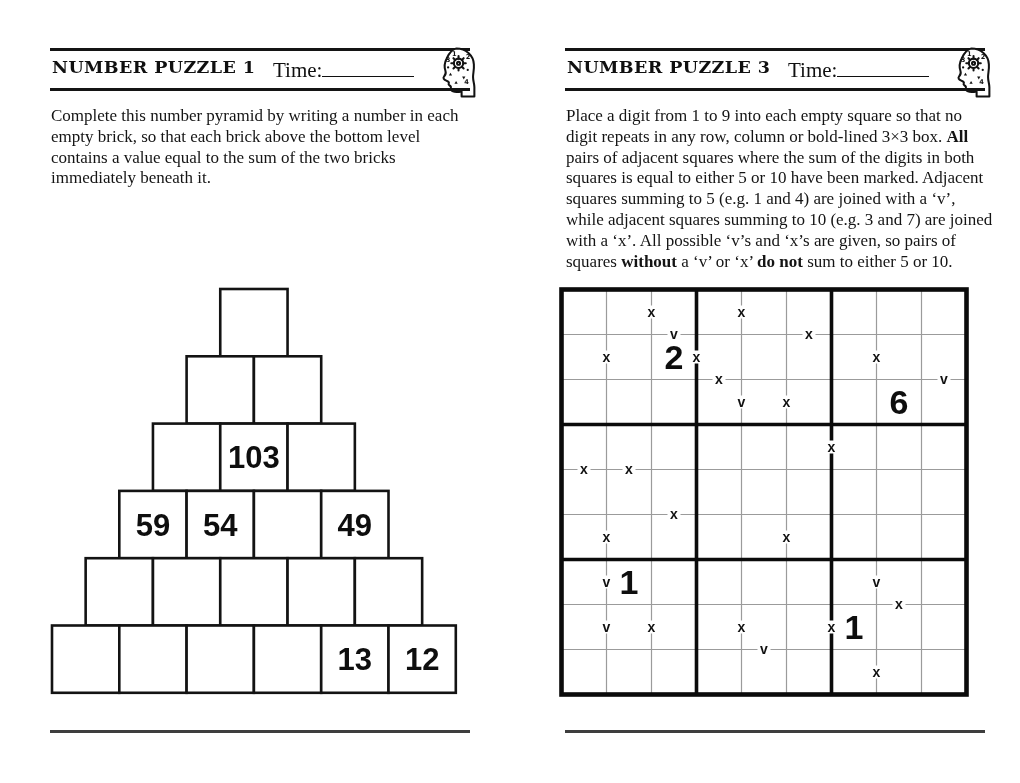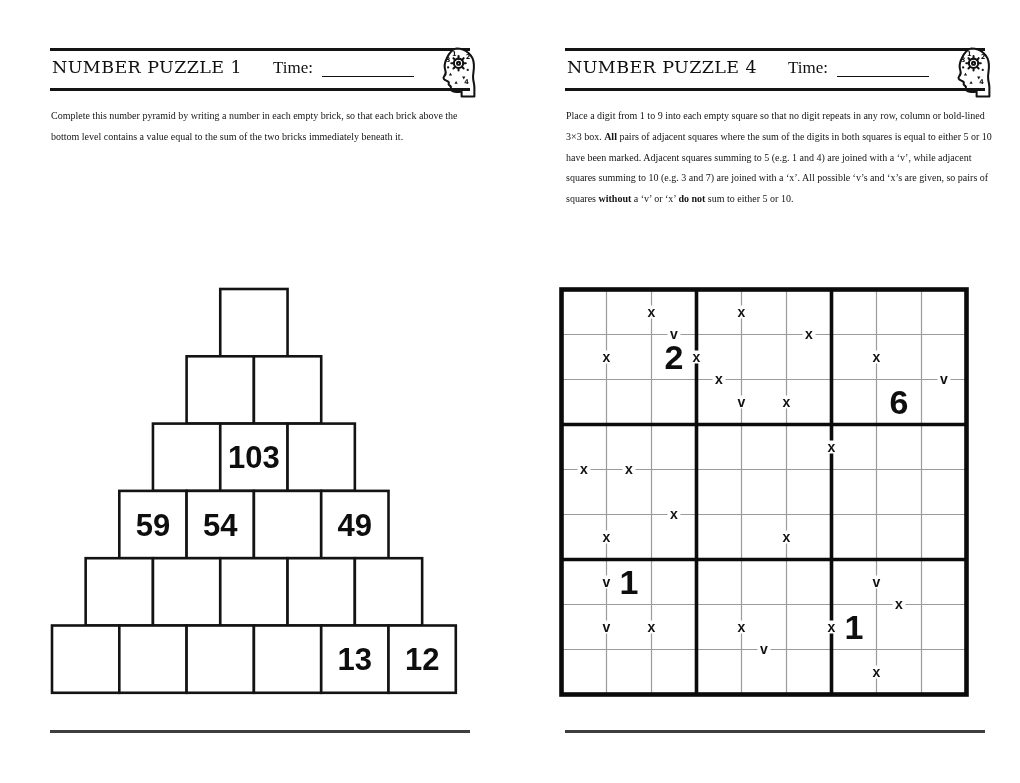--- a/index.html
+++ b/index.html
@@ -3,32 +3,32 @@
 <meta charset="utf-8">
 <style>
   html,body{margin:0;padding:0;background:#ffffff;}
   .page{position:relative;width:1020px;height:783px;background:#ffffff;overflow:hidden;
         font-family:"Liberation Serif",serif;color:#141414;}
   .panel{position:absolute;top:0;width:420px;height:783px;}
   .rule{position:absolute;left:0;width:420px;height:2.8px;background:#141414;}
   .rule-top{top:48px;}
   .rule-bottom{top:88px;}
   .title{position:absolute;left:2px;top:57px;margin:0;white-space:nowrap;
-         font-family:"DejaVu Serif",serif;font-weight:400;font-size:17.5px;
+         font-family:"DejaVu Serif",serif;font-weight:700;font-size:17.5px;
          letter-spacing:0.4px;color:#101010;}
-  .time-label{position:absolute;left:223px;top:58px;font-size:17px;color:#101010;}
+  .time-label{position:absolute;left:223px;top:58px;font-size:21px;color:#101010;}
   .time-blank{position:absolute;left:272px;top:58px;width:92px;height:18px;
               border-bottom:1.7px solid #101010;}
   .head-icon{position:absolute;left:383px;top:46px;width:47px;height:52px;}
   .head-outline{fill:#ffffff;stroke:#121212;stroke-width:2;stroke-linejoin:round;}
   .gear-part{fill:none;stroke:#121212;stroke-width:2;stroke-linecap:round;}
   .deco-shape{fill:#121212;}
   .icon-glyph{font-family:"DejaVu Sans",sans-serif;font-size:6.5px;font-weight:700;fill:#121212;}
   .instructions{position:absolute;left:1px;top:106px;width:428px;margin:0;
-                font-size:10px;line-height:20.8px;color:#141414;}
+                font-size:17px;line-height:20.8px;color:#141414;}
   .instructions .bi{font-weight:700;}
   .pyramid-svg{position:absolute;left:0;top:287px;display:block;}
   .sudoku-svg{position:absolute;left:-7px;top:286px;display:block;}
   .pcell{fill:#ffffff;stroke:#131313;stroke-width:2.6;}
   .pnum{font-family:"Liberation Sans",sans-serif;font-size:31px;font-weight:700;
         fill:#0e0e0e;text-anchor:middle;}
   .thin{stroke:#9b9b9b;stroke-width:1.2;}
   .bold{stroke:#0b0b0b;stroke-width:3.6;}
   .outer{stroke:#0b0b0b;stroke-width:4.6;fill:none;}
   .snum{font-family:"Liberation Sans",sans-serif;font-size:34px;font-weight:700;
@@ -102,21 +102,21 @@
         <text x="170.25" y="248.54999999999998" class="pnum">54</text>
         <text x="304.84999999999997" y="248.54999999999998" class="pnum">49</text>
         <text x="304.84999999999997" y="383.15" class="pnum">13</text>
         <text x="372.15" y="383.15" class="pnum">12</text>
       </svg>
     <div class="footer-rule"></div>
   </section>
 
   <section class="panel" style="left:565px">
     <div class="rule rule-top"></div>
-    <h2 class="title">NUMBER PUZZLE 4</h2>
+    <h2 class="title">NUMBER PUZZLE 3</h2>
     <span class="time-label">Time:</span>
     <span class="time-blank"></span>
     <svg class="head-icon" viewBox="0 0 46 50">
       <path class="head-outline" d="M 23 2 C 32 2 39.6 8.5 40 17.5 C 40.4 22.5 39.2 26 39.2 30 C 39.2 34 40.5 36.5 40.5 40 L 40.5 49 L 28 49 L 28 44 C 24 44.8 19 44.6 17.6 42.4 C 16.6 40.9 18.4 40.3 17.2 39 C 16 37.8 14.6 37.8 15.4 36.2 C 16 35 15.2 34.4 13 33.4 C 10.6 32.3 9.4 31 11 29.1 C 12.6 27.4 13 26.5 12.2 24 C 11 20.5 11.4 15.6 13.4 11.8 C 15.8 6.6 18.8 2.2 23 2 Z"></path>
       <g>
         <circle class="gear-part" cx="25" cy="16.5" r="4.6"></circle>
         <circle class="gear-part" cx="25" cy="16.5" r="1.5"></circle>
         <line class="gear-part" x1="29.6" y1="16.5" x2="32.1" y2="16.5"></line>
         <line class="gear-part" x1="28.3" y1="19.8" x2="30" y2="21.5"></line>
         <line class="gear-part" x1="25" y1="21.1" x2="25" y2="23.6"></line>

